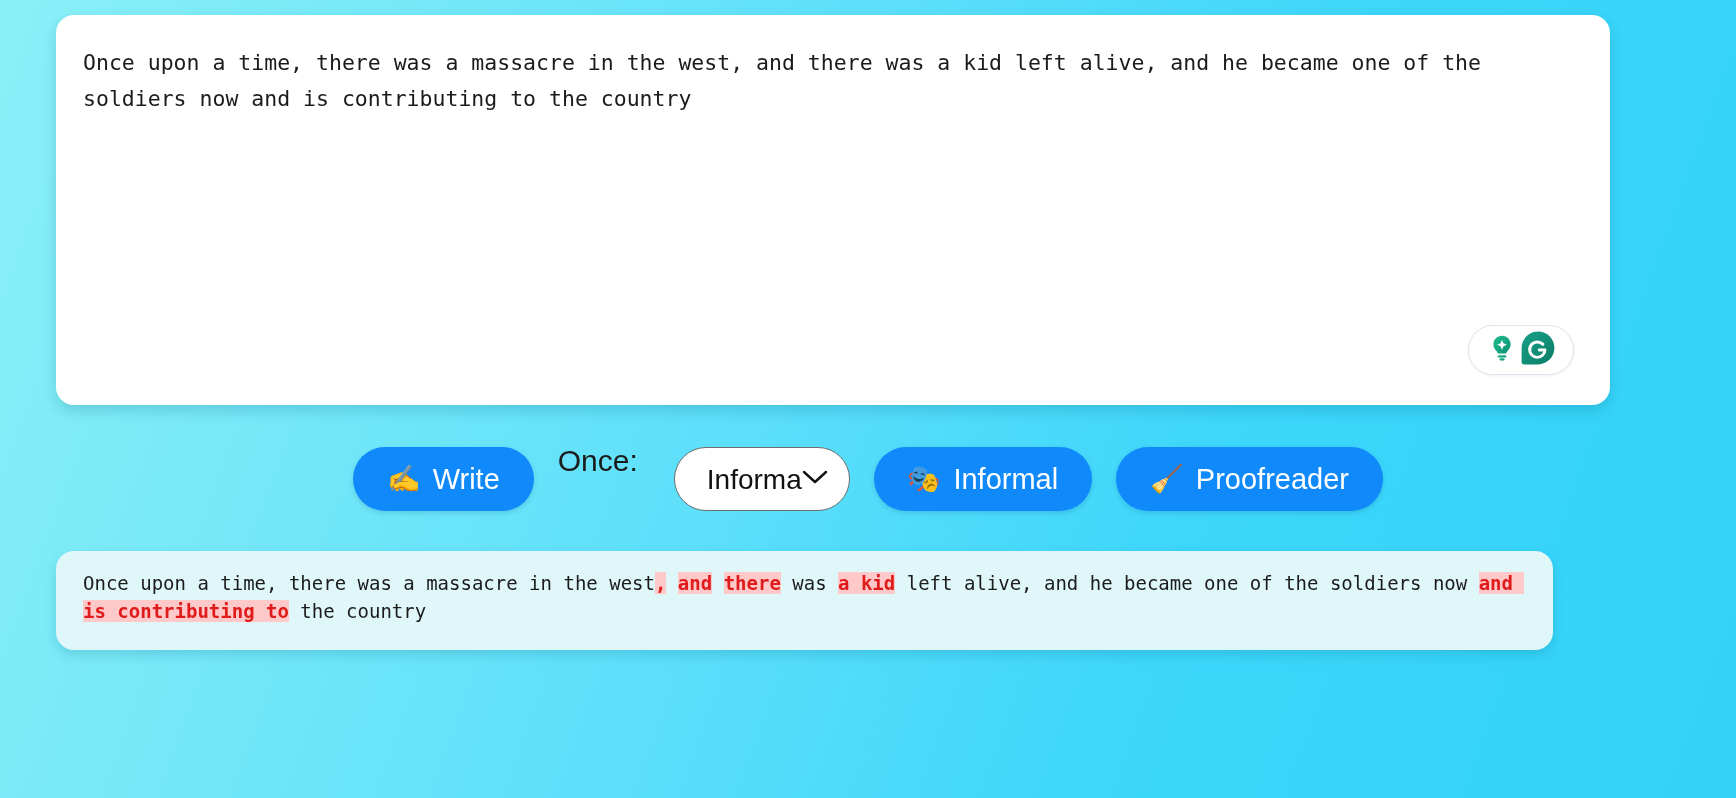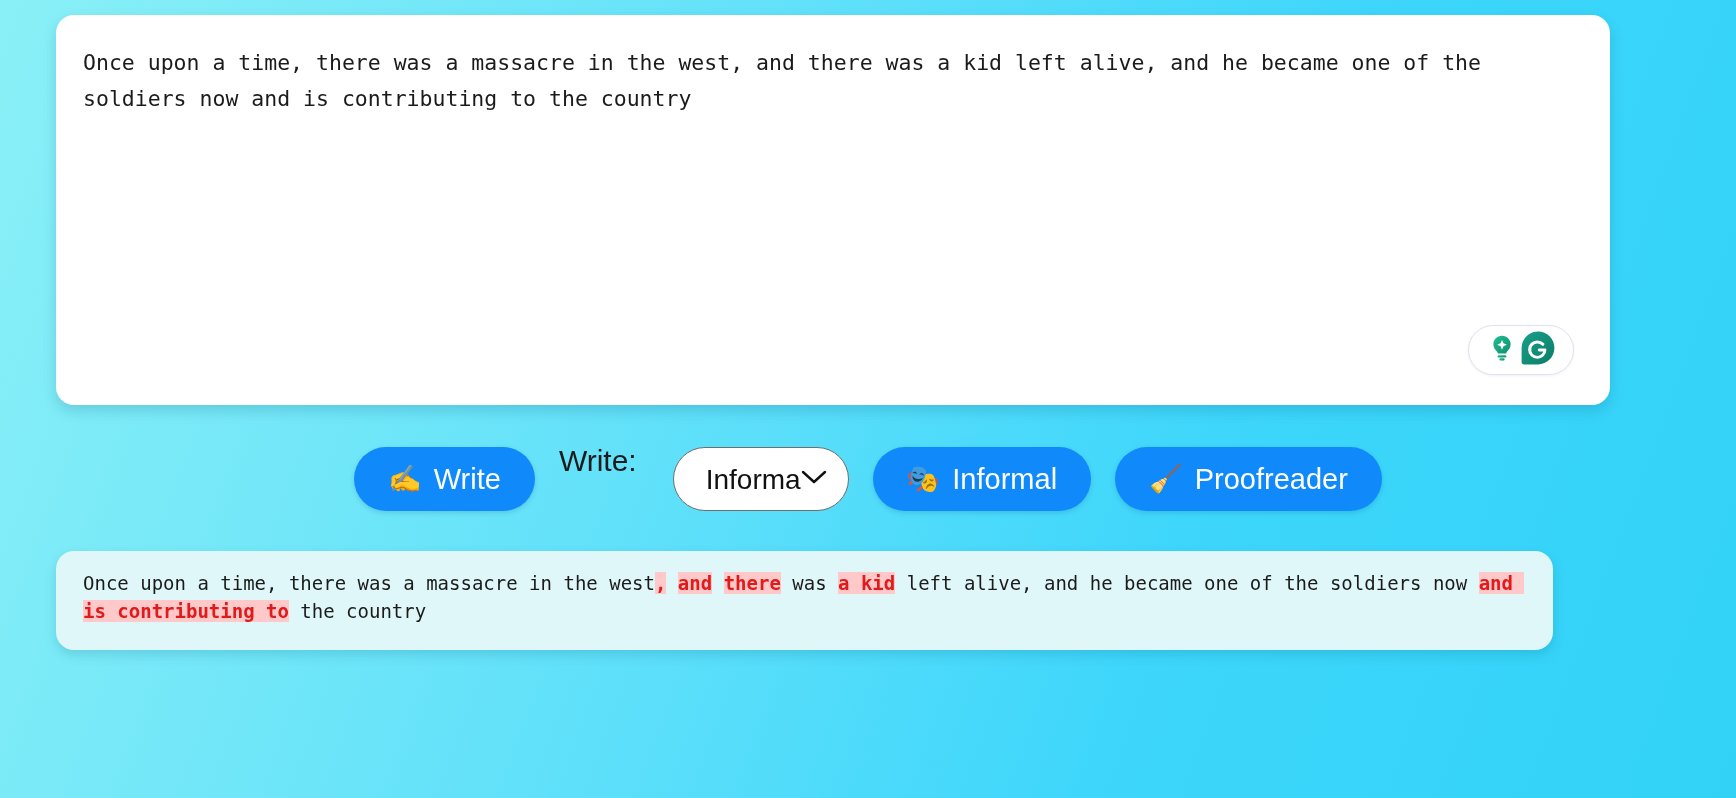--- a/index.html
+++ b/index.html
@@ -198,21 +198,21 @@
   </div>
 </div>
 
 <div class="controls">
 
   <button class="btn btn-write">
     <span class="emoji">✍️</span>
     <span>Write</span>
   </button>
 
-  <span class="tone-label">Write:</span>
+  <span class="tone-label">Once:</span>
 
   <span class="tone-select-wrap">
     <select class="tone-select">
       <option>Informal</option>
     </select>
     <span class="tone-chevron">
       <svg width="26" height="16" viewBox="0 0 26 16">
         <path d="M2 3 L13 13 L24 3" stroke="#111" stroke-width="2.4" fill="none" stroke-linecap="round" stroke-linejoin="round"></path>
       </svg>
     </span>

